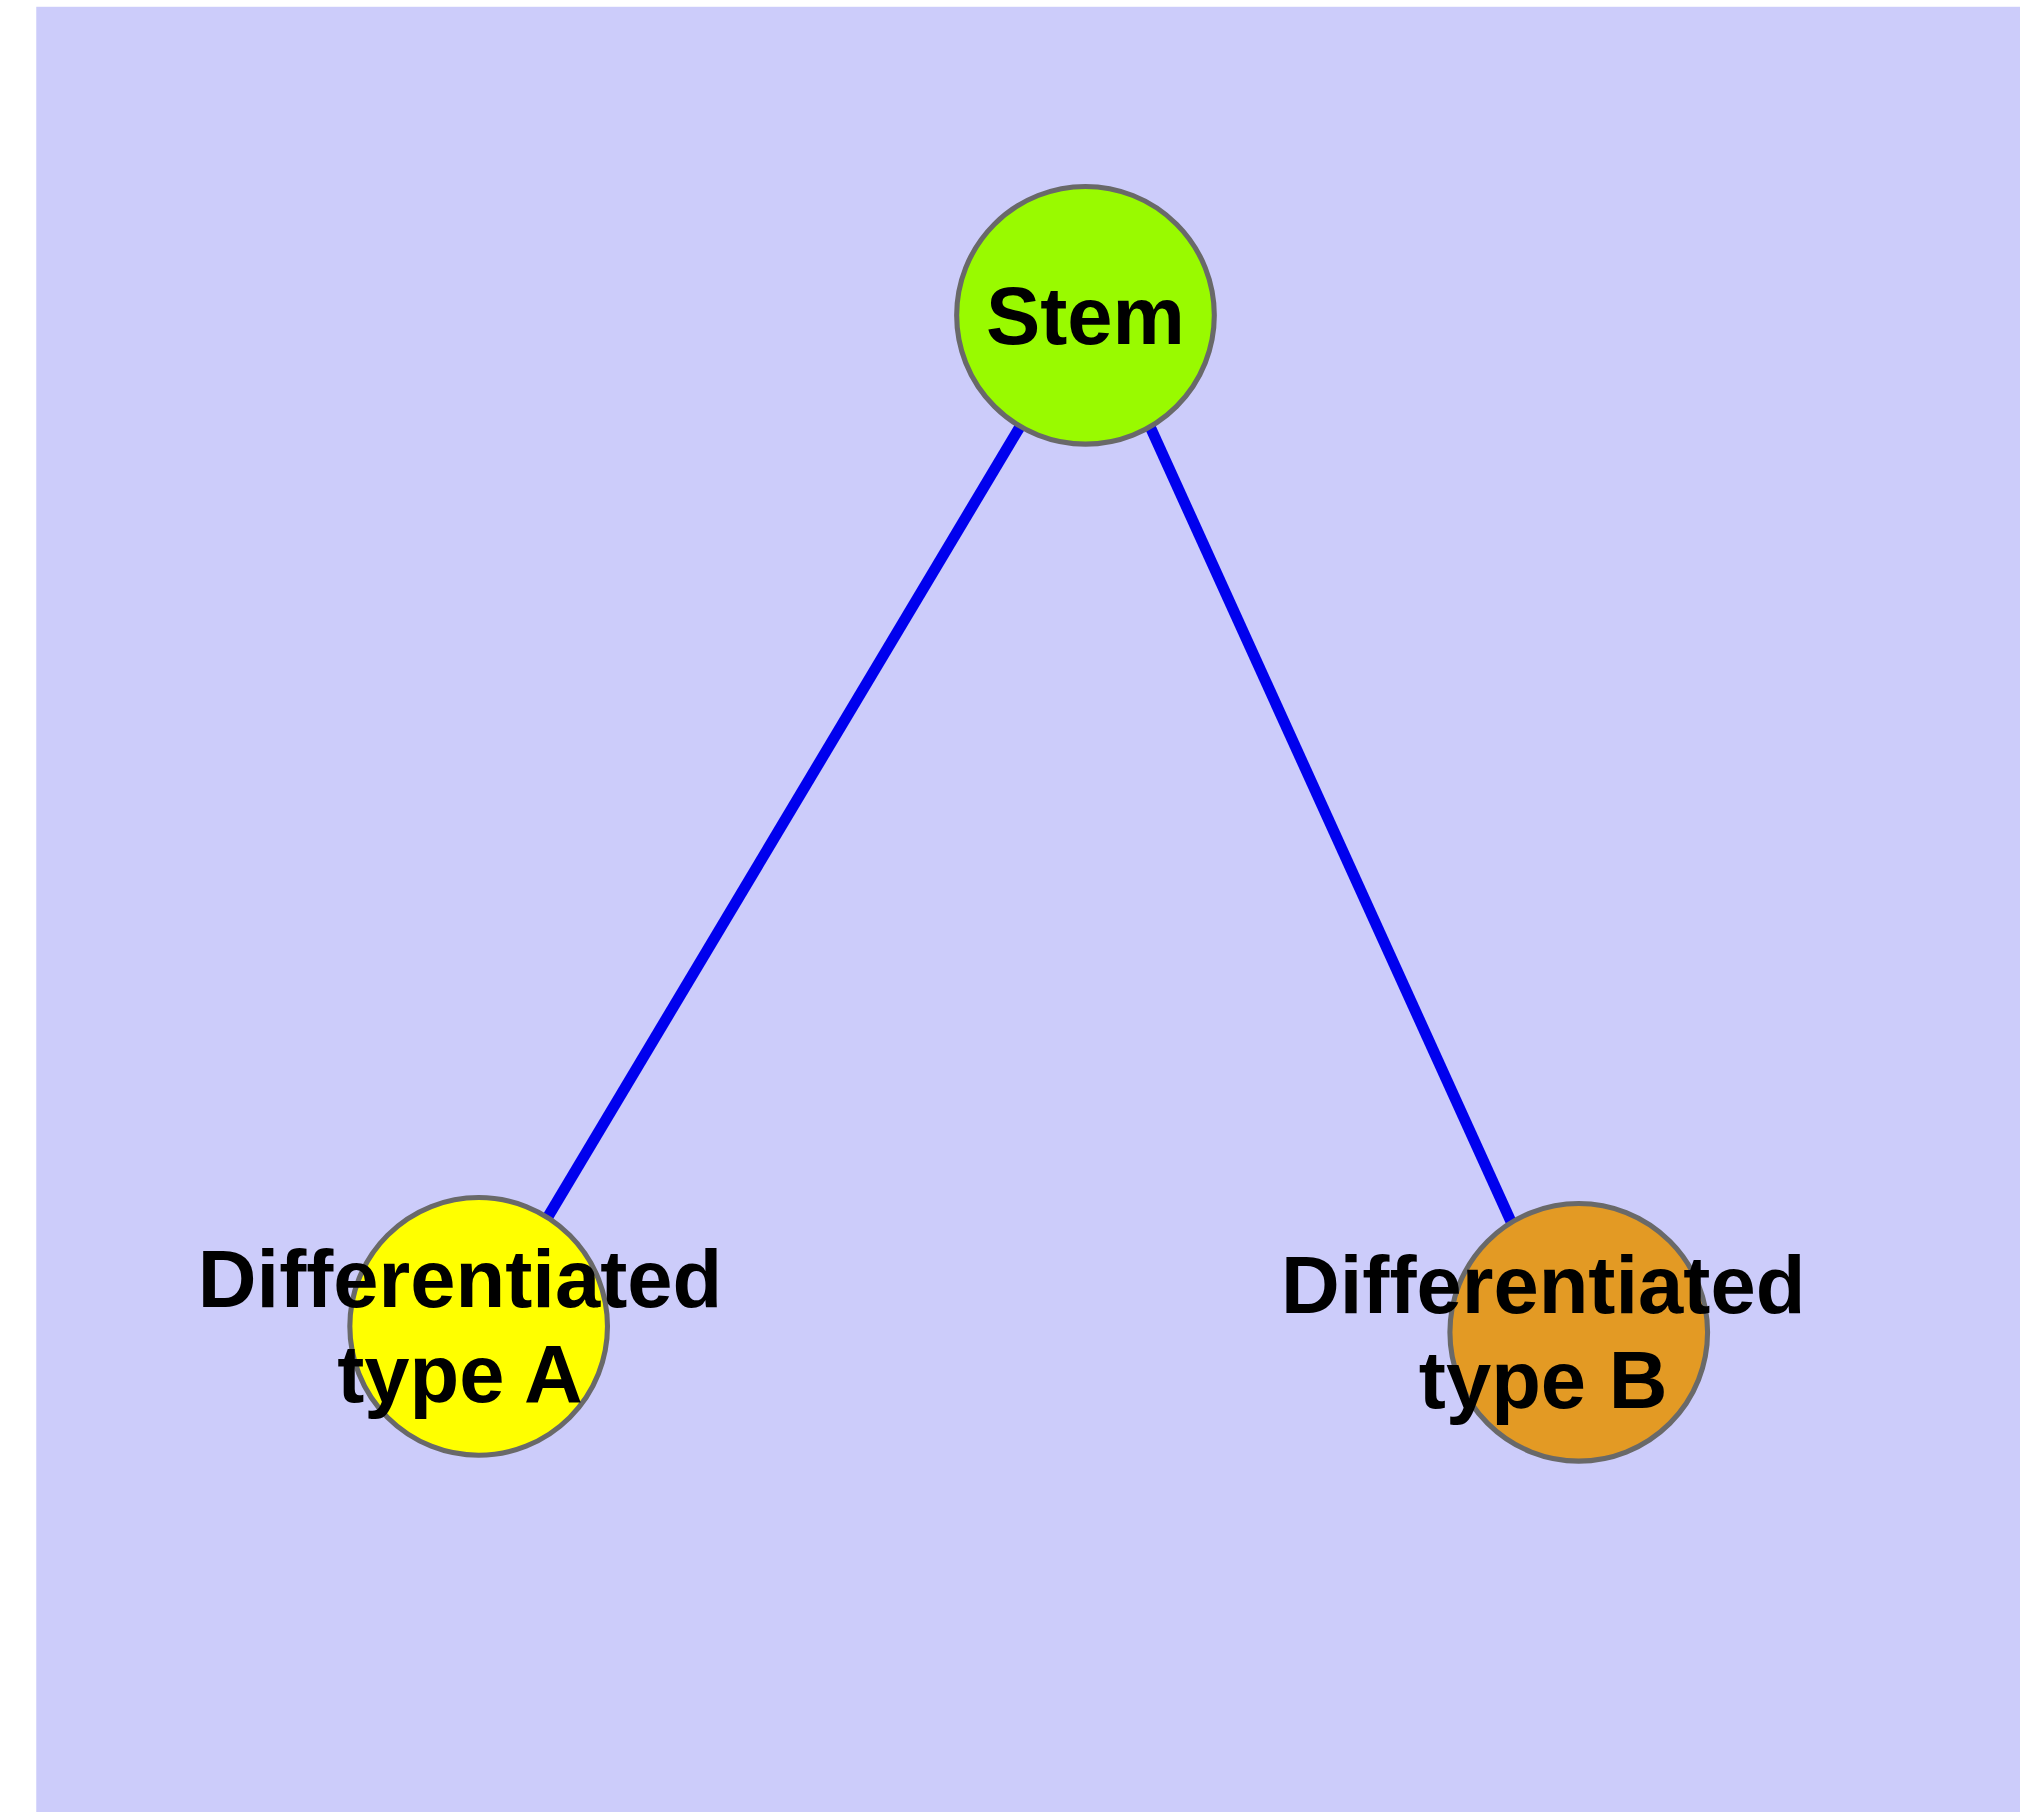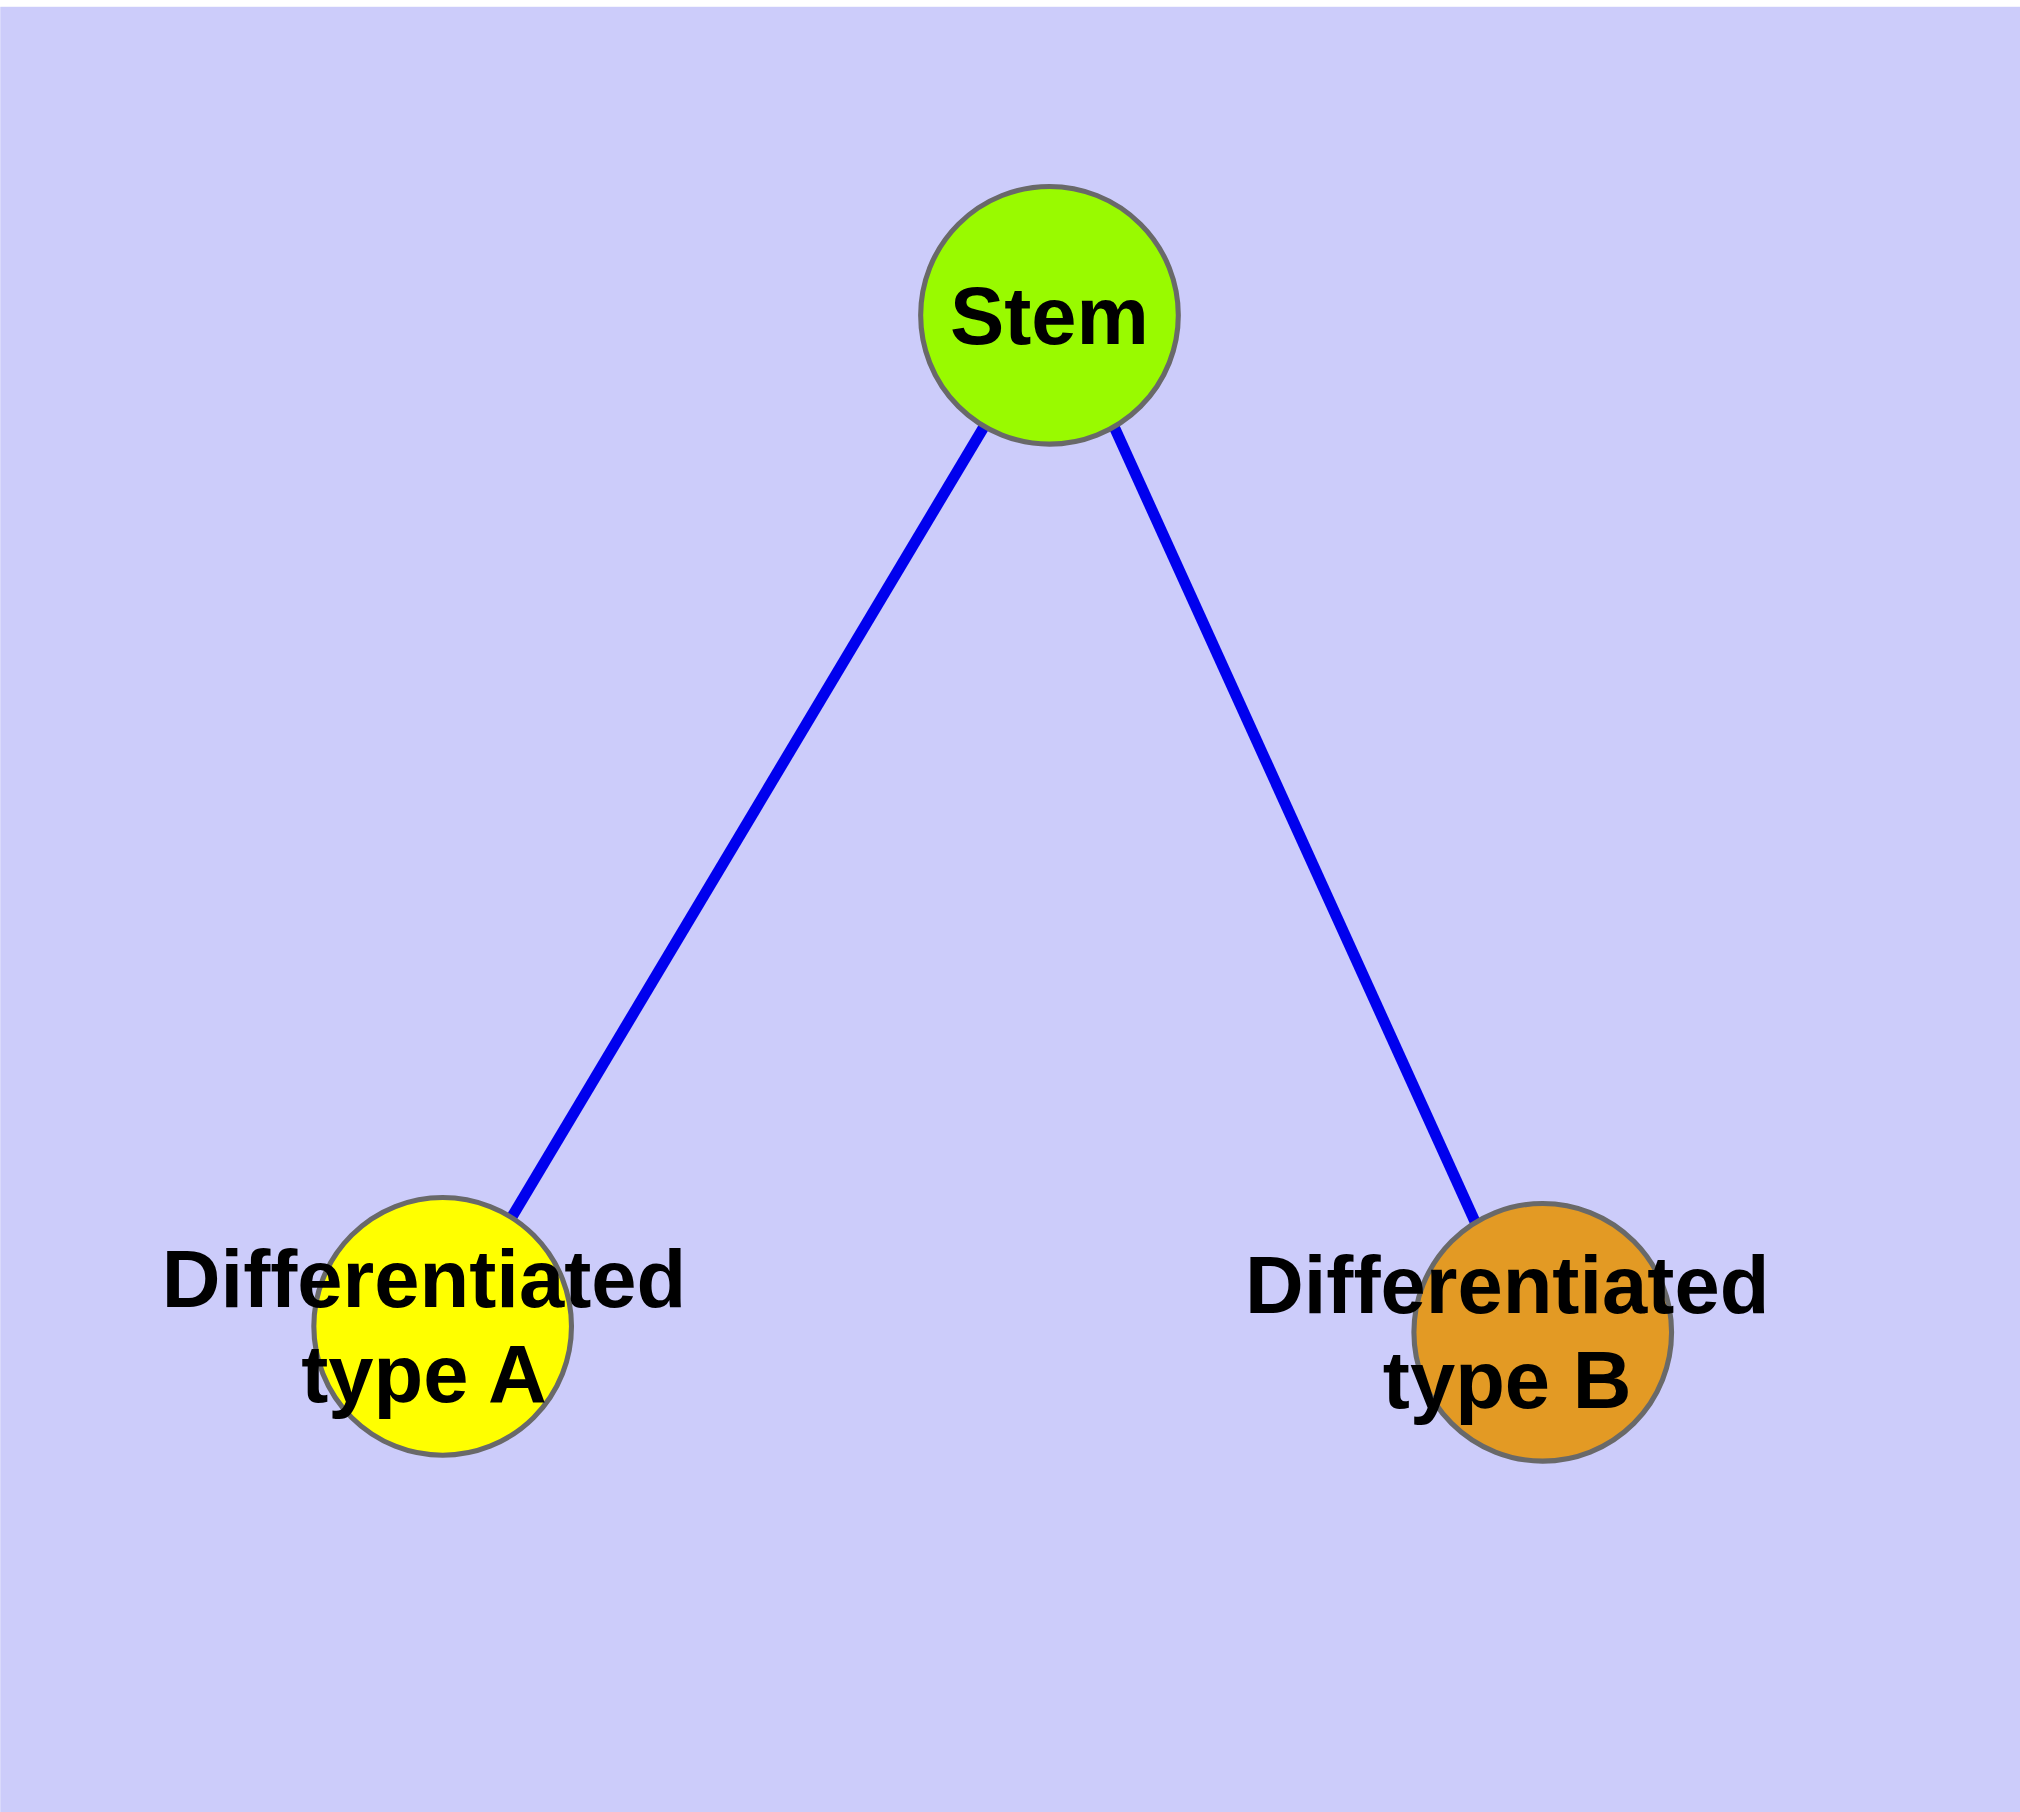--- a/index.html
+++ b/index.html
@@ -12,20 +12,21 @@
     width: 2021px;
     height: 1812px;
     overflow: hidden;
     font-family: "Liberation Sans", sans-serif;
   }
   #graph-canvas {
     position: relative;
     width: 1651px;
     height: 1812px;
     background: #ffffff;
+    margin-left: 36px;
   }
   #graph-svg {
     position: absolute;
     top: 0;
     left: 0;
     width: 2021px;
     height: 1812px;
     display: block;
   }
   .node-label {

